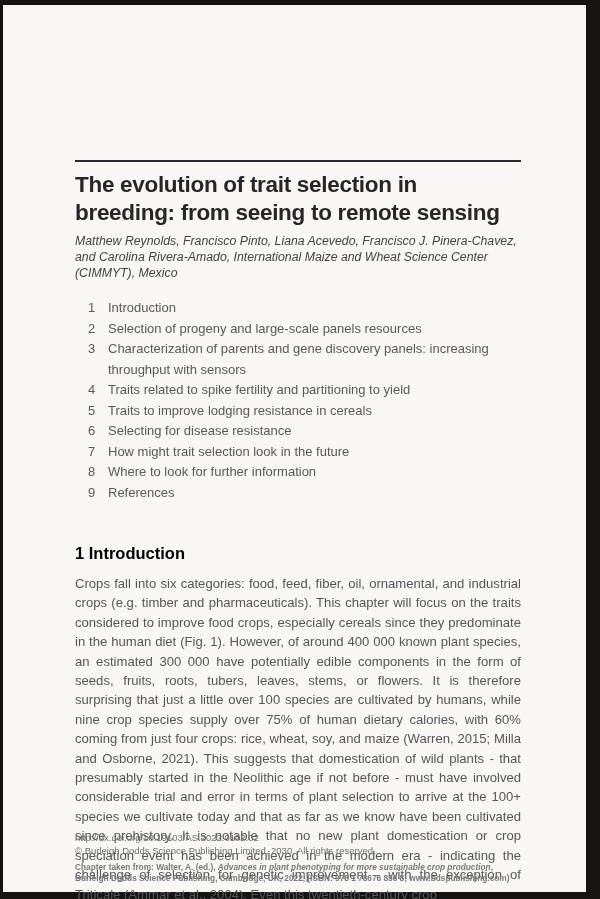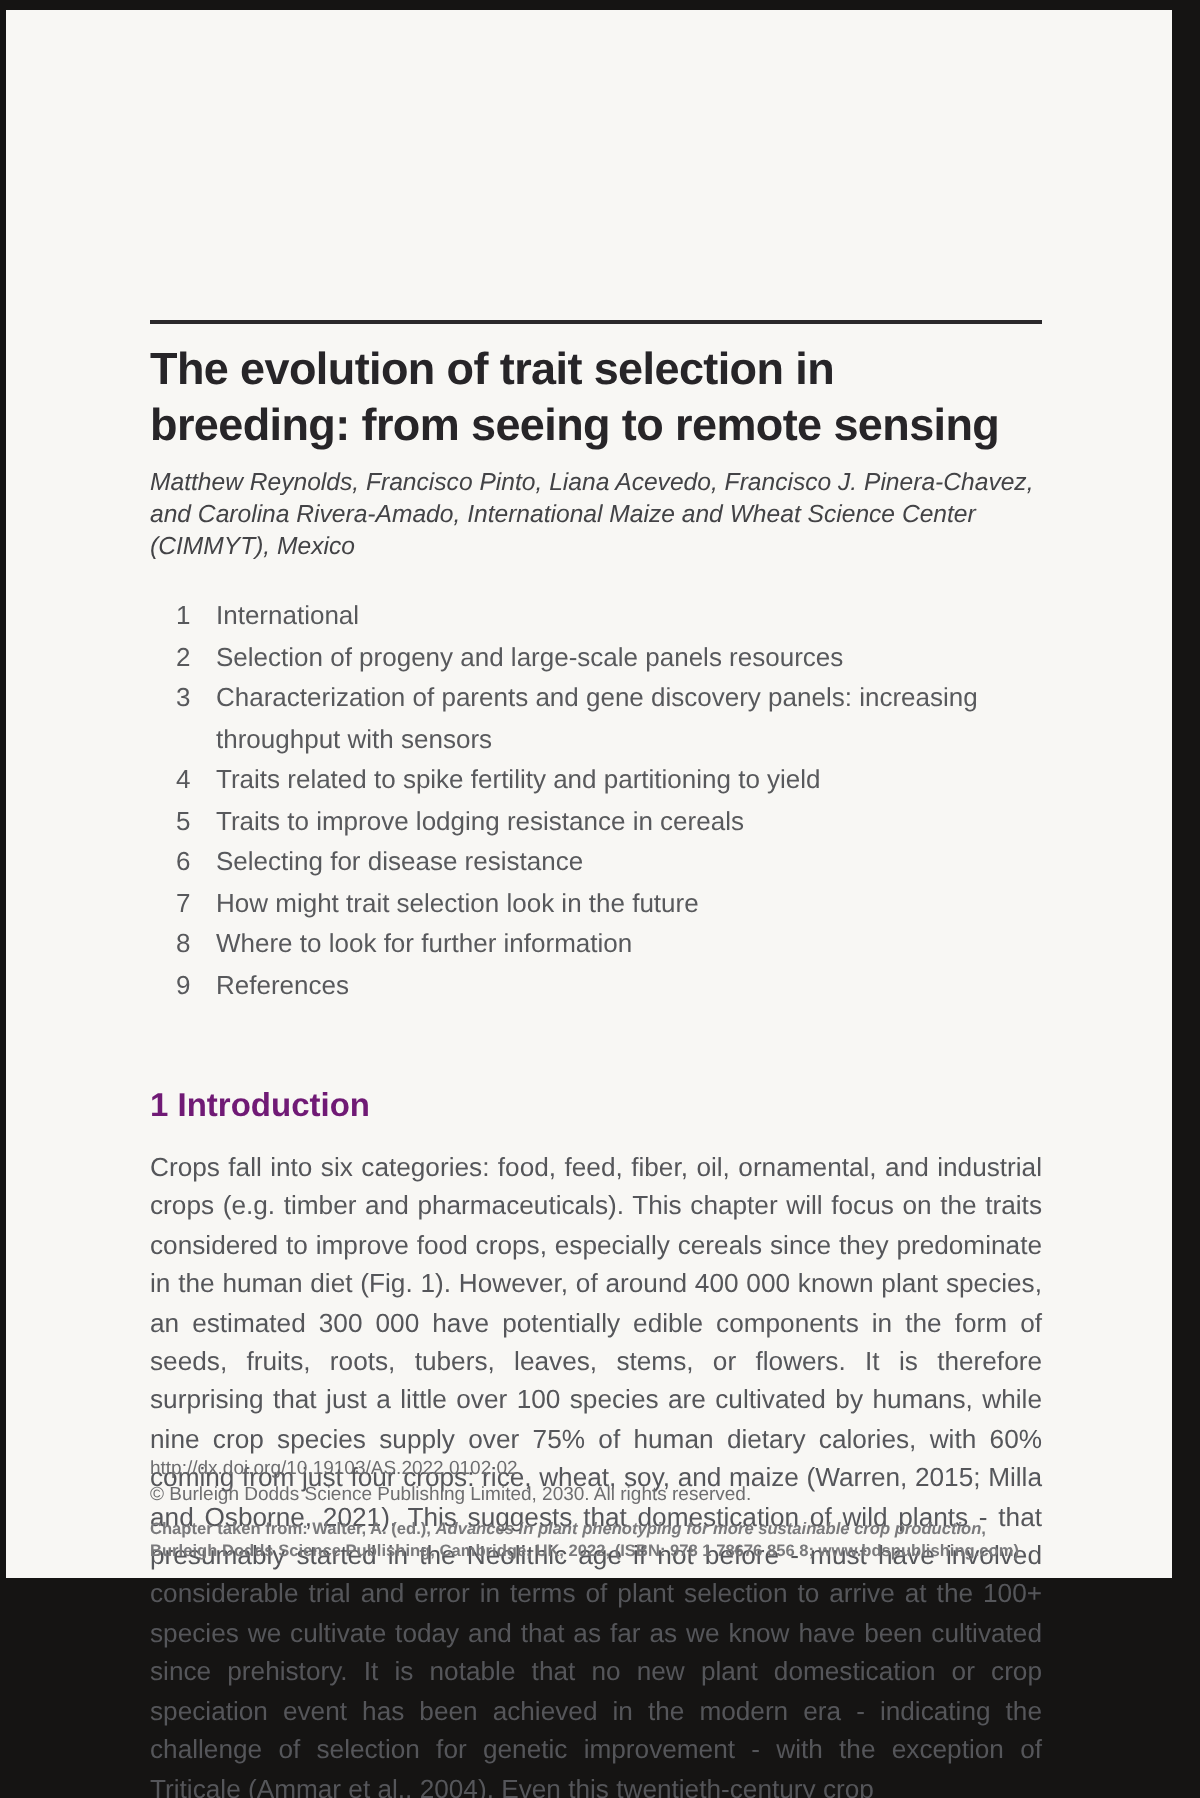--- a/index.html
+++ b/index.html
@@ -6,21 +6,21 @@
   body {
     width: 600px; height: 899px;
     background: #151413;
     font-family: "Liberation Sans", sans-serif;
     position: relative;
     overflow: hidden;
   }
   .page {
     position: absolute;
     left: 3px; top: 5px;
-    width: 583px; height: 784px;
+    width: 583px; height: 887px;
     background: #f8f7f4;
   }
   .content {
     position: absolute;
     left: 72px; top: 0;
     width: 446px;
   }
   .title-rule {
     margin: 155px 0 0 0;
     border: none;
@@ -57,21 +57,21 @@
   .toc-num {
     width: 20px;
     flex: 0 0 20px;
   }
   .toc-label { flex: 1; }
   h2.section-heading {
     margin: 40px 0 0 0;
     font-size: 16.5px;
     line-height: 20px;
     font-weight: bold;
-    color: #701a75;
+    color: #000000;
   }
   p.body-text {
     margin: 11px 0 0 0;
     font-size: 13.1px;
     line-height: 19.4px;
     text-align: justify;
     color: #55565a;
   }
   .footer {
     position: absolute;
@@ -105,21 +105,21 @@
 
     <hr class="title-rule">
 
     <h1 class="chapter-title">The evolution of trait selection in breeding: from seeing to remote sensing</h1>
 
     <p class="authors">Matthew Reynolds, Francisco Pinto, Liana Acevedo, Francisco J. Pinera-Chavez, and Carolina Rivera-Amado, International Maize and Wheat Science Center (CIMMYT), Mexico</p>
 
     <ol class="toc">
       <li>
         <span class="toc-num">1</span>
-        <span class="toc-label">International</span>
+        <span class="toc-label">Introduction</span>
       </li>
       <li>
         <span class="toc-num">2</span>
         <span class="toc-label">Selection of progeny and large-scale panels resources</span>
       </li>
       <li>
         <span class="toc-num">3</span>
         <span class="toc-label">Characterization of parents and gene discovery panels: increasing throughput with sensors</span>
       </li>
       <li>

